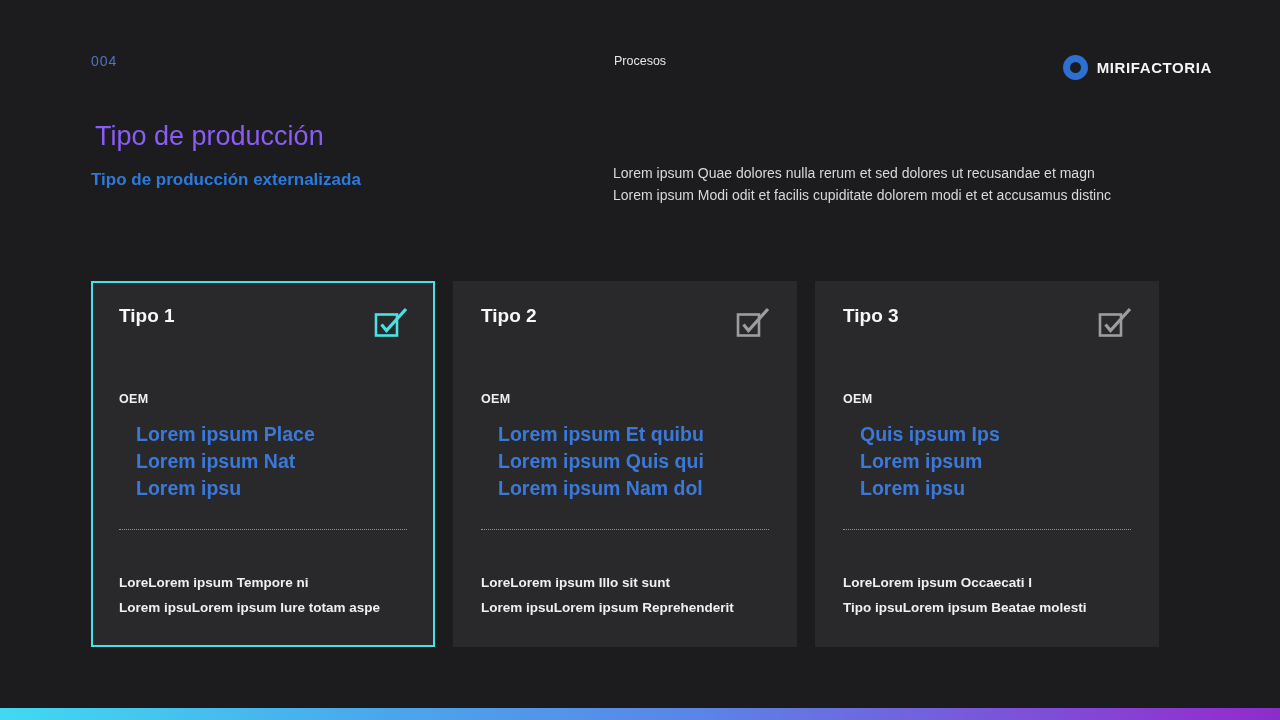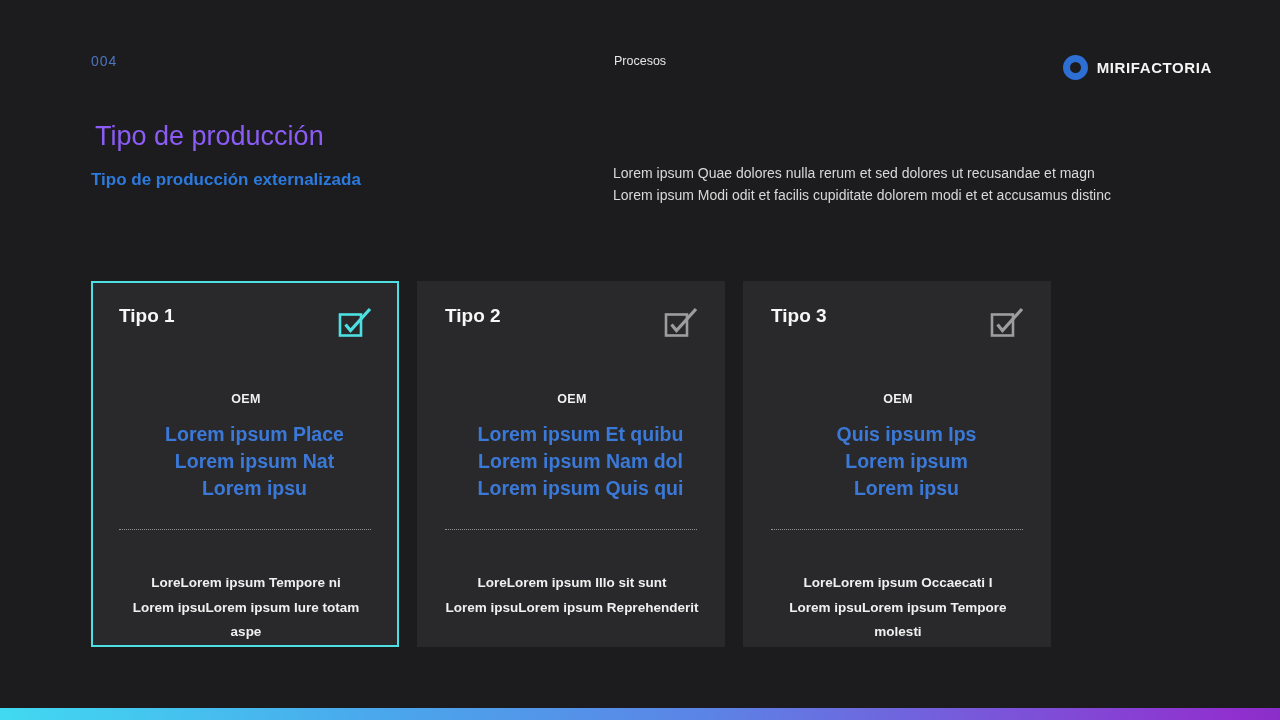--- a/index.html
+++ b/index.html
@@ -50,25 +50,24 @@
     position: absolute; left: 613px; top: 163px;
     font-size: 14px; line-height: 21.5px; color: #d9d9d9;
   }
   
   .cards {
     position: absolute; left: 91px; top: 281px;
     display: flex; gap: 18px;
   }
   .card {
     position: relative;
-    width: 308px; height: 366px;
+    width: 344px; height: 366px;
     background: #29292b;
     box-sizing: border-box;
     padding: 24px 26px 0 28px;
-    text-align: center;
   }
   .card.selected {
     border: 2px solid #4ce0e2;
     padding: 22px 24px 0 26px;
   }
   .card-head {
     display: flex; justify-content: space-between; align-items: flex-start;
   }
   .card-title {
     margin: 0; font-size: 19px; line-height: 22px;
@@ -157,22 +156,22 @@
         <span class="checkbox">
           <svg viewBox="0 0 36 32" width="36" height="32">
             <rect class="cb-stroke" x="3" y="8.5" width="21" height="21" stroke-width="2.6"></rect>
             <polyline class="cb-stroke" points="8.5,18.5 13.5,24.5 33,3" stroke-width="3.2"></polyline>
           </svg>
         </span>
       </div>
       <div class="oem">OEM</div>
       <div class="links">
         <a>Lorem ipsum Et quibu</a>
+        <a>Lorem ipsum Quis qui</a>
         <a>Lorem ipsum Nam dol</a>
-        <a>Lorem ipsum Quis qui</a>
       </div>
       <hr class="divider">
       <div class="card-footer">
         <div>LoreLorem ipsum Illo sit sunt</div>
         <div>Lorem ipsuLorem ipsum Reprehenderit</div>
       </div>
     </section>
 
     <section class="card">
       <div class="card-head">
@@ -186,20 +185,20 @@
       </div>
       <div class="oem">OEM</div>
       <div class="links">
         <a>Quis ipsum Ips</a>
         <a>Lorem ipsum</a>
         <a>Lorem ipsu</a>
       </div>
       <hr class="divider">
       <div class="card-footer">
         <div>LoreLorem ipsum Occaecati I</div>
-        <div>Lorem ipsuLorem ipsum Tempore molesti</div>
+        <div>Tipo ipsuLorem ipsum Beatae molesti</div>
       </div>
     </section>
 
   </div>
 
   <div class="bottom-bar"></div>
 </div>
 
 </body></html>

